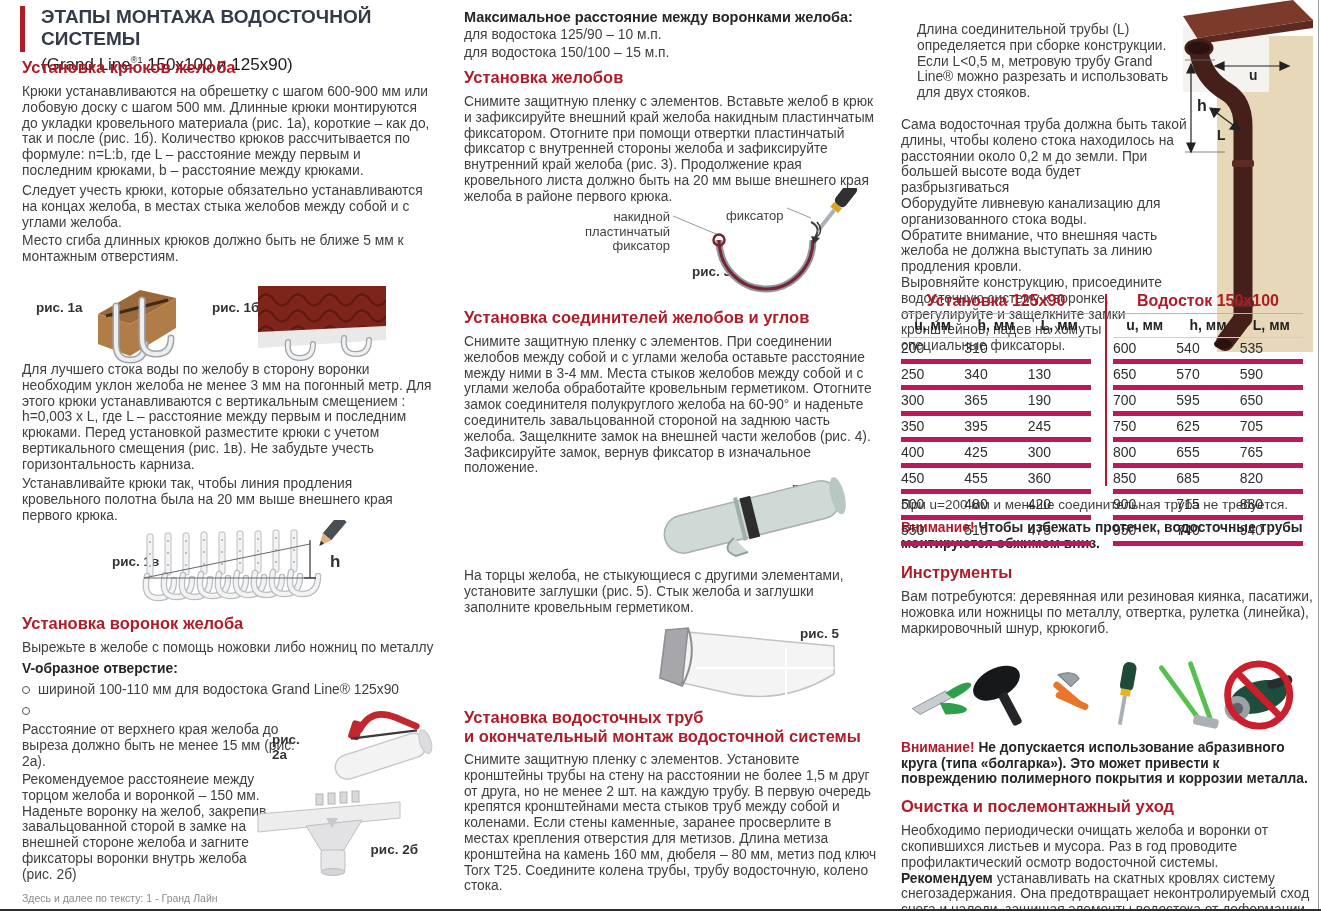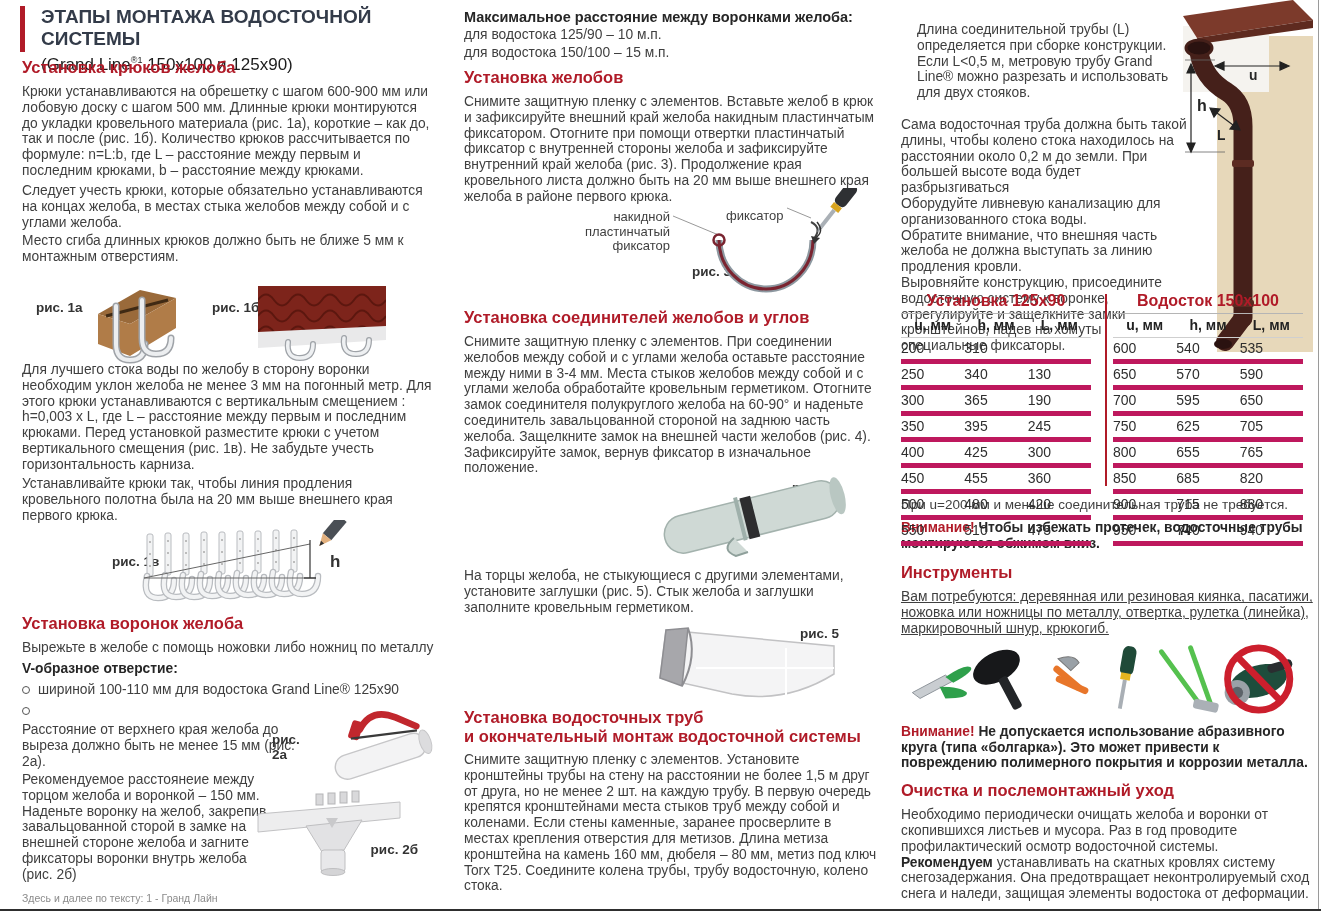--- a/index.html
+++ b/index.html
@@ -401,21 +401,21 @@
               </tbody>
           </table>
         </div>
       </div>
 
       <p class="b" style="margin:5px 0 0 0;font-size:13.5px;">При u=200 мм и меньше соединительная труба не требуется.</p>
 
       <p class="b att" style="margin:7px 0 0 0;"><span class="lead">Внимание!</span><span> Чтобы избежать протечек, водосточные трубы монтируются обжимом вниз.</span></p>
 
       <div class="red-h" style="margin-top:12px;">Инструменты</div>
-      <p class="b" style="margin:7px 0 0 0;text-decoration:underline;">Вам потребуются: деревянная или резиновая киянка, пасатижи, ножовка или ножницы по металлу, отвертка, рулетка (линейка), маркировочный шнур, крюкогиб.</p>
+      <p class="b" style="margin:7px 0 16px 0;">Вам потребуются: деревянная или резиновая киянка, пасатижи, ножовка или ножницы по металлу, отвертка, рулетка (линейка), маркировочный шнур, крюкогиб.</p>
 
       <svg style="margin-top:5px;" width="405" height="72" viewBox="0 0 405 74">
         <g>
           <polygon points="6,52 40,34 48,40 14,58" fill="#c9cdd1" stroke="#8f959b"></polygon>
           <path d="M40,36 q20,-14 26,-10 q4,4 -18,16" fill="#2ea04b"></path>
           <path d="M34,46 q22,0 28,6 q2,6 -22,6" fill="#2ea04b"></path>
         </g>
         <g transform="rotate(-28 100 40)">
           <ellipse cx="100" cy="24" rx="26" ry="15" fill="#17181a"></ellipse>
           <rect x="95" y="36" width="10" height="36" rx="3" fill="#232528"></rect>

